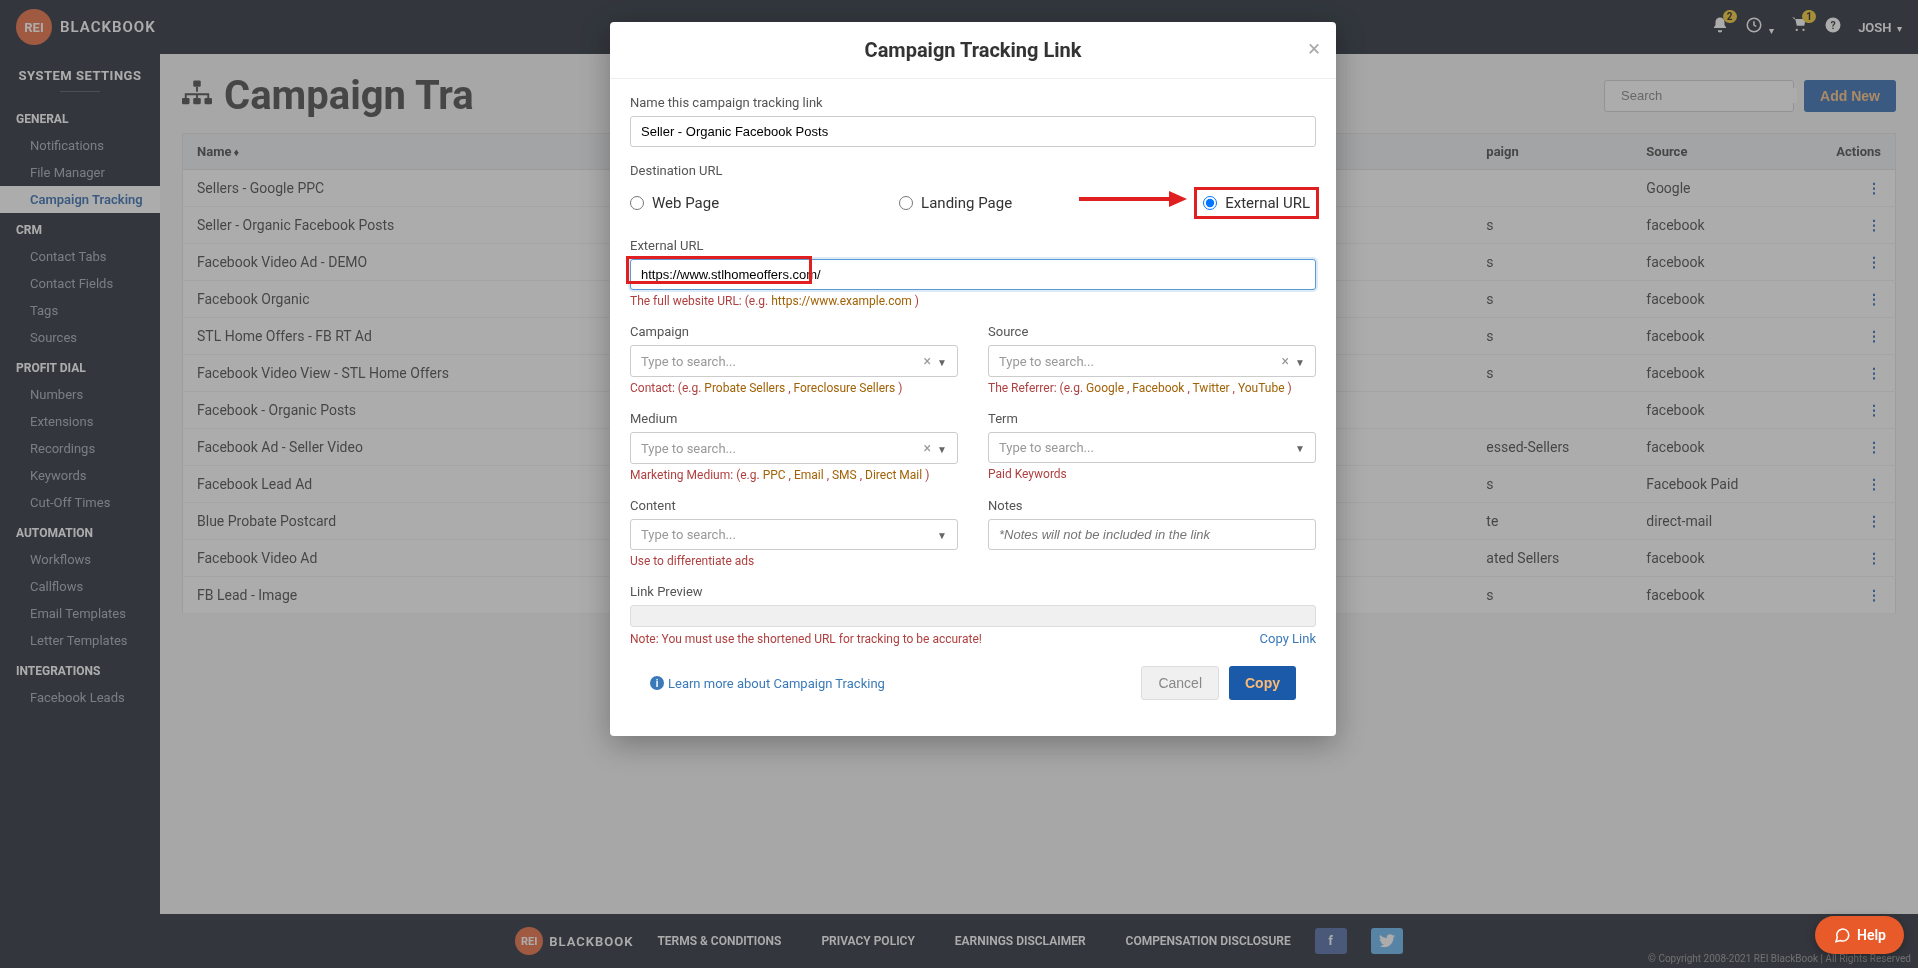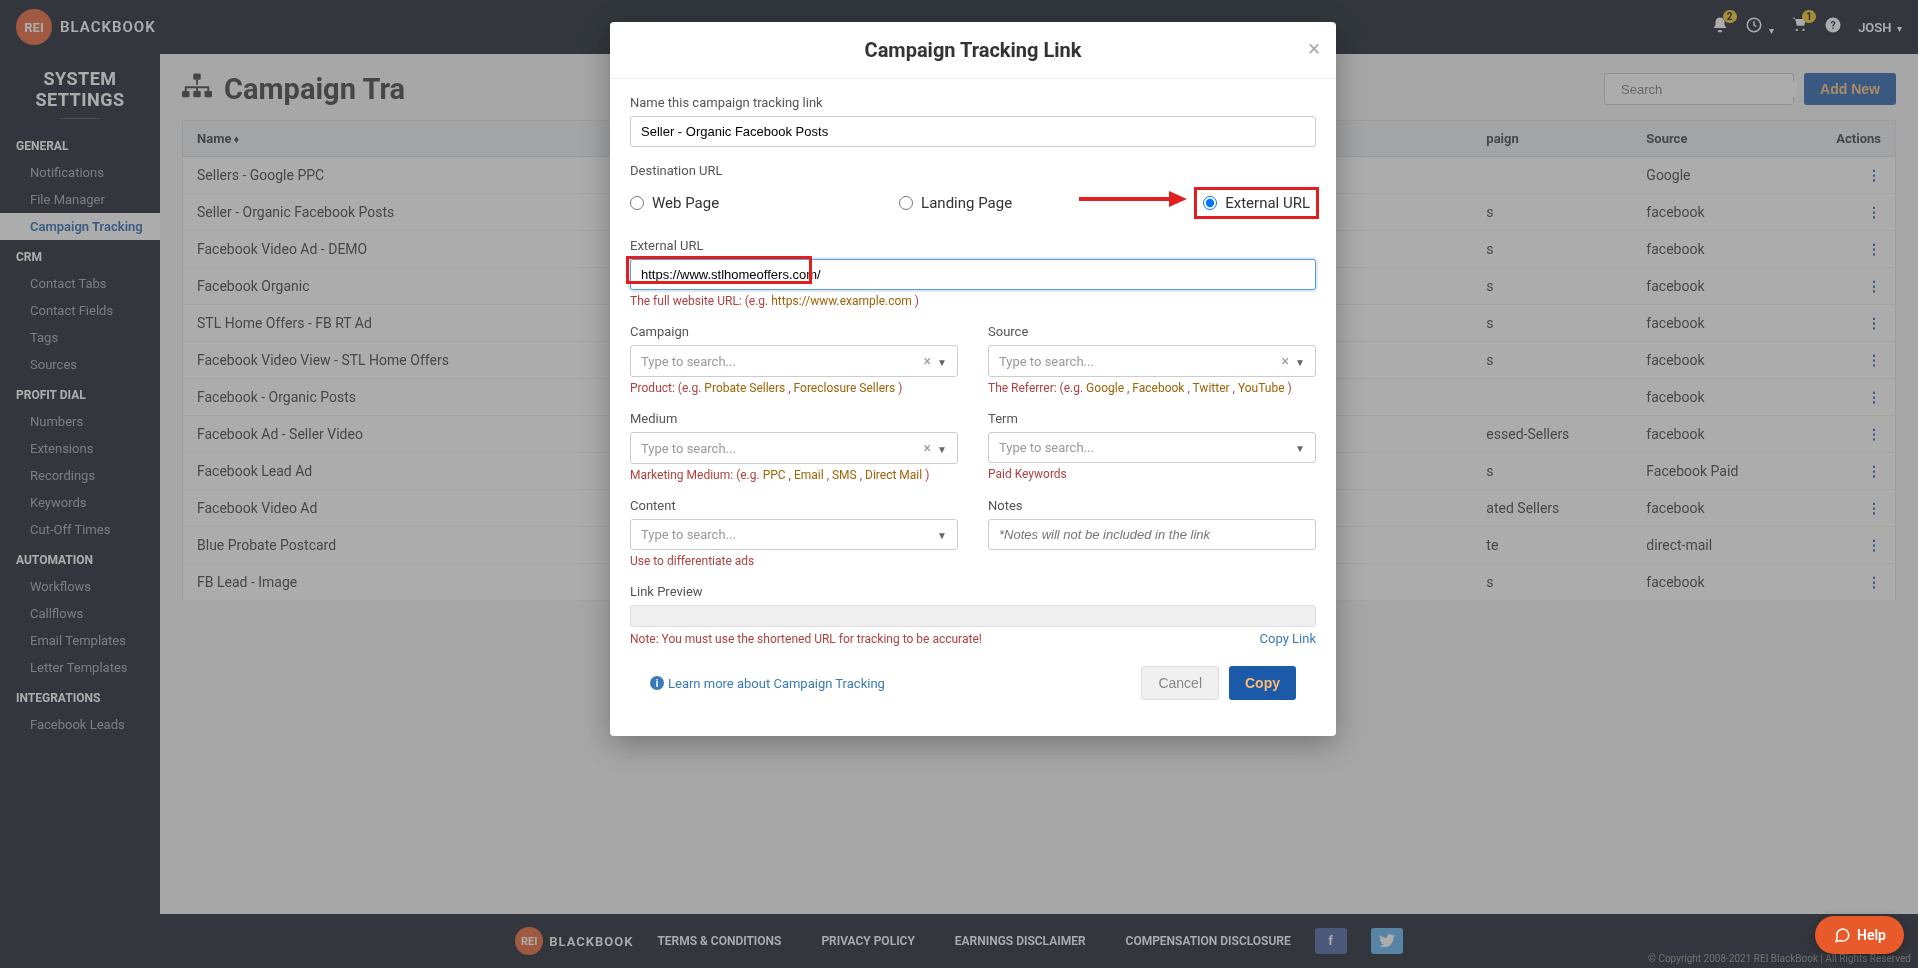--- a/index.html
+++ b/index.html
@@ -8,29 +8,29 @@
 .logo-wrap { display: flex; align-items: center; gap: 8px; }
 .logo-circle { width: 36px; height: 36px; border-radius: 50%; background: #e85a2a; display: flex; align-items: center; justify-content: center; color: #fff; font-weight: 700; font-size: 13px; }
 .logo-text { color: #fff; font-weight: 600; letter-spacing: 1px; font-size: 15px; }
 .topbar-right { display: flex; align-items: center; gap: 16px; color: #fff; }
 .top-icon { position: relative; color: #fff; font-size: 18px; }
 .badge { position: absolute; top: -6px; right: -8px; background: #f5c518; color: #000; font-size: 10px; font-weight: 700; border-radius: 8px; padding: 1px 4px; min-width: 14px; text-align: center; }
 .user-name { font-weight: 600; font-size: 13px; }
 .caret { font-size: 10px; margin-left: 2px; }
 .layout { display: flex; height: calc(100vh - 54px - 54px); }
 .sidebar { width: 160px; background: #0c1521; color: #aeb6c0; overflow-y: auto; padding: 14px 0; }
-.side-title { color: #fff; font-weight: 700; font-size: 18px; text-align: center; padding-bottom: 10px; letter-spacing: 0.5px; }
+.side-title { color: #fff; font-weight: 700; font-size: 13px; text-align: center; padding-bottom: 10px; letter-spacing: 0.5px; }
 .side-title::after { content: ""; display: block; width: 40px; height: 1px; background: #3a4452; margin: 8px auto 0; }
 .side-header { font-weight: 700; color: #fff; font-size: 12px; padding: 10px 16px 6px; }
 .side-item { padding: 6px 16px 6px 30px; font-size: 13px; color: #9aa3af; cursor: pointer; }
 .side-item.active { background: #fff; color: #1a5aa8; font-weight: 600; }
 .main { flex: 1; background: #f5f5f5; overflow-y: auto; padding: 18px 22px; position: relative; }
 .page-header { display: flex; align-items: center; justify-content: space-between; margin-bottom: 14px; }
 .page-title-wrap { display: flex; align-items: center; gap: 12px; }
-.page-title { font-size: 29px; font-weight: 700; color: #333; }
+.page-title { font-size: 40px; font-weight: 700; color: #333; }
 .sitemap-icon { font-size: 26px; color: #333; }
 .header-controls { display: flex; gap: 10px; }
 .search-box { border: 1px solid #ccc; background: #fff; border-radius: 3px; padding: 6px 10px; display: flex; align-items: center; gap: 6px; width: 190px; }
 .search-box input { border: none; outline: none; font-size: 13px; flex: 1; }
 .btn { border: none; border-radius: 3px; padding: 8px 16px; font-size: 14px; cursor: pointer; }
 .btn-primary { background: #1a5aa8; color: #fdba74; font-weight: 600; }
 .btn-default { background: #f0f0f0; color: #888; border: 1px solid #ddd; }
 .table { width: 100%; background: #fff; border: 1px solid #e0e0e0; border-collapse: collapse; }
 .table th { background: #eceef0; text-align: left; padding: 10px 14px; font-weight: 700; font-size: 13px; border-bottom: 1px solid #ddd; }
 .table td { padding: 10px 14px; border-bottom: 1px solid #eee; font-size: 14px; }
@@ -234,29 +234,29 @@
             <td>facebook</td>
             <td class="actions-cell">⋮</td>
           </tr>
           <tr>
             <td>Facebook Lead Ad</td>
             <td>s</td>
             <td>Facebook Paid</td>
             <td class="actions-cell">⋮</td>
           </tr>
           <tr>
-            <td>Facebook Video Ad</td>
-            <td>ated Sellers</td>
-            <td>facebook</td>
-            <td class="actions-cell">⋮</td>
-          </tr>
-          <tr>
             <td>Blue Probate Postcard</td>
             <td>te</td>
             <td>direct-mail</td>
+            <td class="actions-cell">⋮</td>
+          </tr>
+          <tr>
+            <td>Facebook Video Ad</td>
+            <td>ated Sellers</td>
+            <td>facebook</td>
             <td class="actions-cell">⋮</td>
           </tr>
           <tr>
             <td>FB Lead - Image</td>
             <td>s</td>
             <td>facebook</td>
             <td class="actions-cell">⋮</td>
           </tr>
         </tbody>
     </table>
@@ -332,21 +332,21 @@
       </div>
 
       <div class="two-col">
         <div class="form-group">
           <label class="form-label">Campaign</label>
           <div class="select-box">
             <span>Type to search...</span>
             <span><span class="select-clear">×</span><span class="select-caret">▼</span></span>
           </div>
           <div class="help-text">
-            <span>Product: (e.g. </span><span id="campaign-tags"><span class="tag-link">Probate Sellers</span> , <span class="tag-link">Foreclosure Sellers</span></span> )
+            <span>Contact: (e.g. </span><span id="campaign-tags"><span class="tag-link">Probate Sellers</span> , <span class="tag-link">Foreclosure Sellers</span></span> )
           </div>
         </div>
         <div class="form-group">
           <label class="form-label">Source</label>
           <div class="select-box">
             <span>Type to search...</span>
             <span><span class="select-clear">×</span><span class="select-caret">▼</span></span>
           </div>
           <div class="help-text">
             <span>The Referrer: (e.g. </span><span id="source-tags"><span class="tag-link">Google</span> , <span class="tag-link">Facebook</span> , <span class="tag-link">Twitter</span> , <span class="tag-link">YouTube</span></span> )

